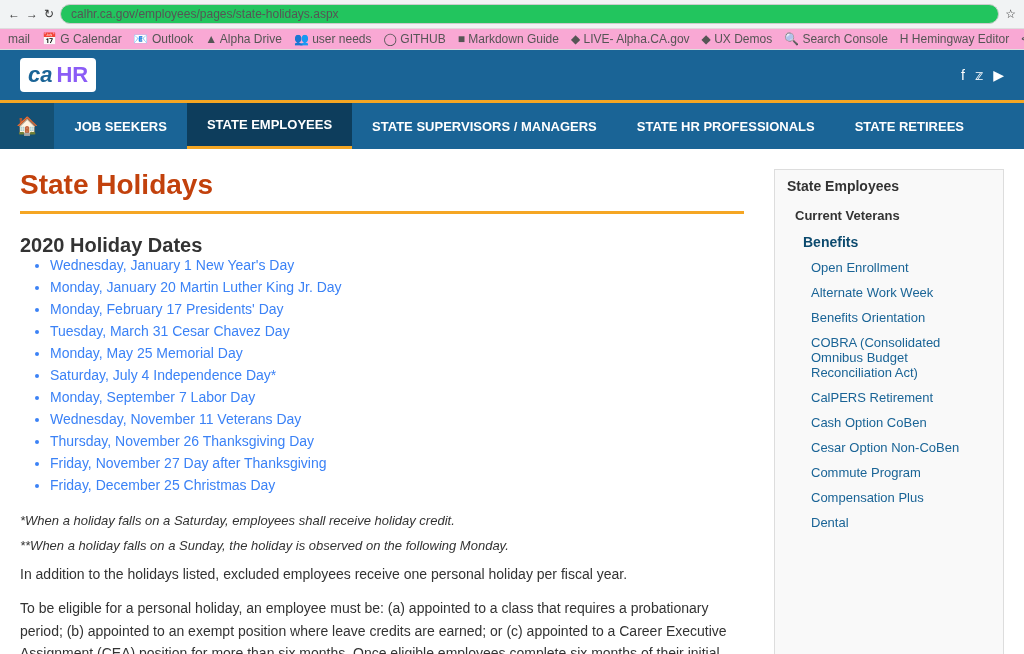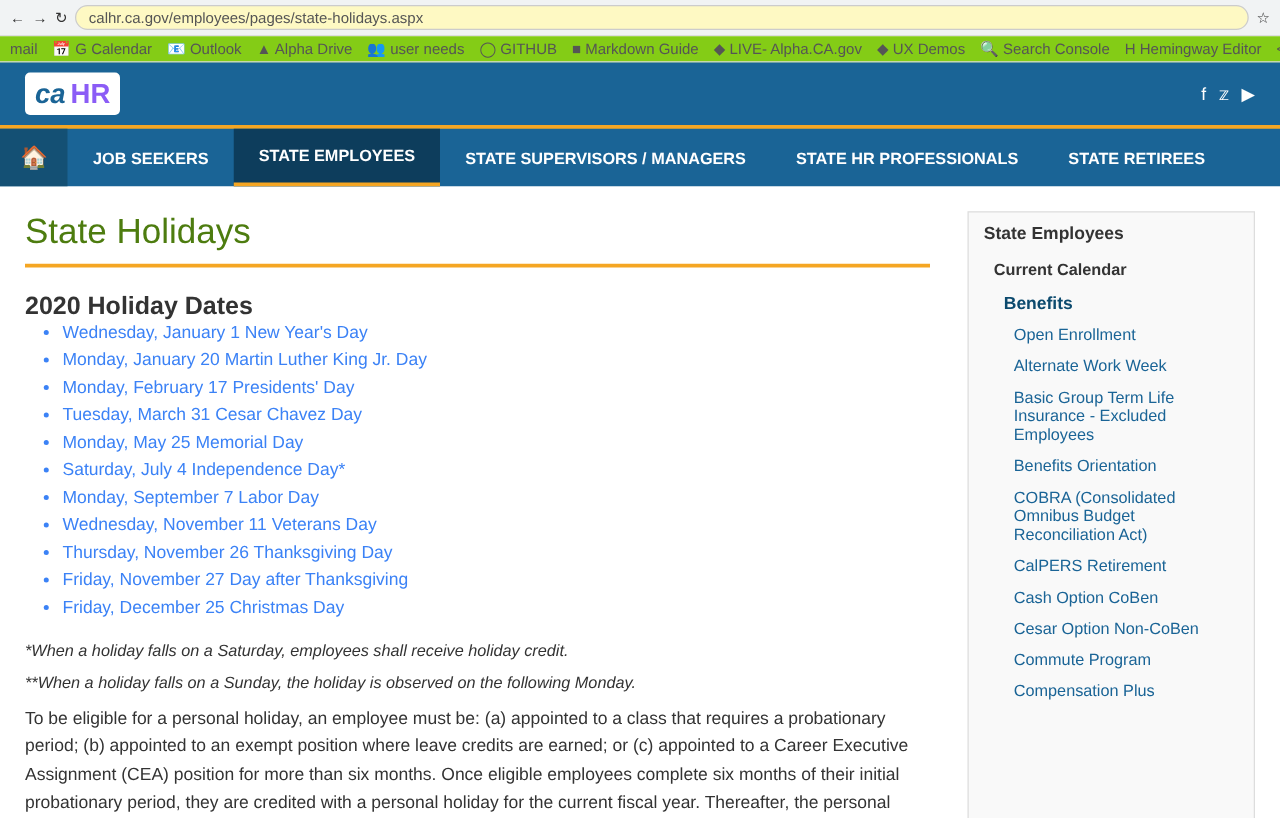--- a/index.html
+++ b/index.html
@@ -10,32 +10,32 @@
       background: #f1f3f4;
       border-bottom: 1px solid #ddd;
       padding: 4px 8px;
       display: flex;
       align-items: center;
       gap: 6px;
       font-size: 12px;
       color: #333;
     }
     .browser-bar .address-bar {
-      background: #fef9c3;
+      background: #22c55e;
       border: 1px solid #ccc;
       border-radius: 12px;
       padding: 2px 10px;
       flex: 1;
       font-size: 12px;
       color: #555;
     }
 
     
     .bookmark-bar {
-      background: #84cc16;
+      background: #f9a8d4;
       border-bottom: 1px solid #ddd;
       padding: 3px 8px;
       display: flex;
       align-items: center;
       gap: 12px;
       font-size: 12px;
       color: #555;
       overflow: hidden;
     }
     .bookmark-item {
@@ -127,22 +127,22 @@
       padding: 20px;
       gap: 30px;
     }
 
     
     .main-content {
       flex: 1;
     }
     .page-title {
       font-size: 28px;
-      font-weight: normal;
-      color: #4d7c0f;
+      font-weight: bold;
+      color: #c2410c;
       margin-bottom: 10px;
     }
     .title-underline {
       height: 3px;
       background: #f5a623;
       margin-bottom: 20px;
       width: 100%;
     }
     .section-title {
       font-size: 20px;
@@ -278,34 +278,35 @@
         <li>Saturday, July 4 Independence Day*</li>
         <li>Monday, September 7 Labor Day</li>
         <li>Wednesday, November 11 Veterans Day</li>
         <li>Thursday, November 26 Thanksgiving Day</li>
         <li>Friday, November 27 Day after Thanksgiving</li>
         <li>Friday, December 25 Christmas Day</li>
       </ul>
 
     <p class="note-text">*When a holiday falls on a Saturday, employees shall receive holiday credit.</p>
     <p class="note-text">**When a holiday falls on a Sunday, the holiday is observed on the following Monday.</p>
+    <p class="body-text">In addition to the holidays listed, excluded employees receive one personal holiday per fiscal year.</p>
     <p class="body-text">To be eligible for a personal holiday, an employee must be: (a) appointed to a class that requires a probationary period; (b) appointed to an exempt position where leave credits are earned; or (c) appointed to a Career Executive Assignment (CEA) position for more than six months.  Once eligible employees complete six months of their initial probationary period, they are credited with a personal holiday for the current fiscal year.  Thereafter, the personal holiday is credited on July 1 of each year.</p>
   </div>
 
   <div class="sidebar">
     <div class="sidebar-section">State Employees</div>
-    <div class="sidebar-level1">Current Calendar</div>
+    <div class="sidebar-level1">Current Veterans</div>
     <div class="sidebar-level2">Benefits</div>
     <div id="sidebar-links">
         <a class="sidebar-link" href="#">Open Enrollment</a>
         <a class="sidebar-link" href="#">Alternate Work Week</a>
-        <a class="sidebar-link" href="#">Basic Group Term Life Insurance - Excluded Employees</a>
         <a class="sidebar-link" href="#">Benefits Orientation</a>
         <a class="sidebar-link" href="#">COBRA (Consolidated Omnibus Budget Reconciliation Act)</a>
         <a class="sidebar-link" href="#">CalPERS Retirement</a>
         <a class="sidebar-link" href="#">Cash Option CoBen</a>
         <a class="sidebar-link" href="#">Cesar Option Non-CoBen</a>
         <a class="sidebar-link" href="#">Commute Program</a>
         <a class="sidebar-link" href="#">Compensation Plus</a>
+        <a class="sidebar-link" href="#">Dental</a>
       </div>
   </div>
 
 </div>
 
 </body></html>

